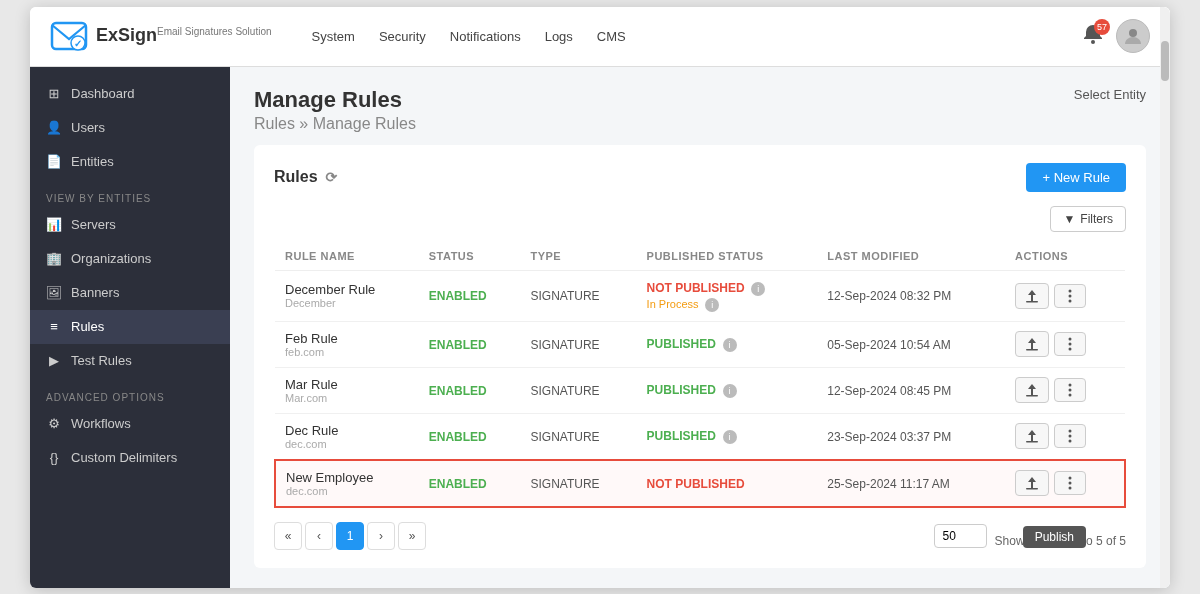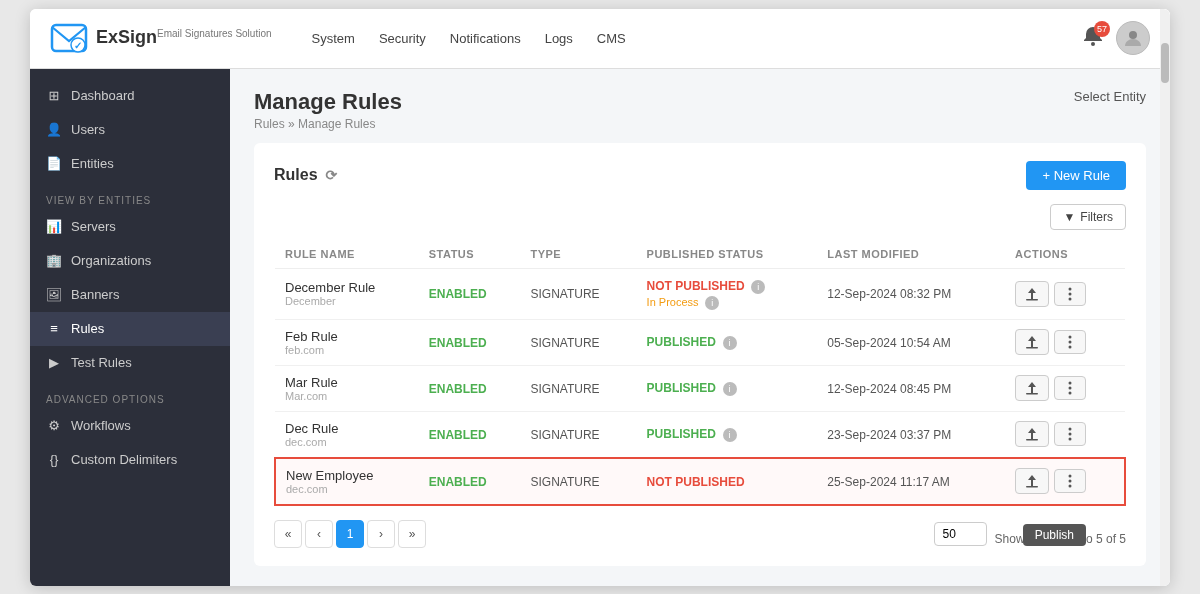--- a/index.html
+++ b/index.html
@@ -28,21 +28,21 @@
     .sidebar { width: 200px; background: #2c2f3a; min-height: 510px; padding: 10px 0; flex-shrink: 0; }
     .sidebar-section-label { font-size: 10px; color: #888; text-transform: uppercase; padding: 14px 16px 4px; letter-spacing: 1px; }
     .sidebar-item { display: flex; align-items: center; gap: 9px; padding: 9px 16px; color: #ccc; font-size: 13px; cursor: pointer; }
     .sidebar-item.active { background: #3a3f52; color: #fff; }
     .sidebar-icon { width: 16px; height: 16px; display: flex; align-items: center; justify-content: center; flex-shrink: 0; }
 
     
     .content { flex: 1; background: #f4f6f8; padding: 20px 24px; overflow-y: auto; }
     .page-header { margin-bottom: 12px; }
     .page-title { font-size: 22px; font-weight: bold; color: #333; }
-    .breadcrumb { font-size: 12px; color: #888; margin-top: 2px; }
+    .breadcrumb { font-size: 16px; color: #888; margin-top: 2px; }
     .breadcrumb span { color: #888; }
     .breadcrumb a { color: #888; text-decoration: none; }
     .entity-row { display: flex; justify-content: flex-end; gap: 10px; margin-bottom: 14px; }
     .entity-label { font-size: 13px; color: #555; }
     .entity-select { border: 1px solid #ccc; border-radius: 4px; padding: 6px 28px 6px 10px; font-size: 13px; background: #fff; appearance: none; color: #333; min-width: 160px; cursor: pointer; }
     .entity-select-wrap { position: relative; display: inline-block; }
     .entity-select-wrap::after { content: '▾'; position: absolute; right: 9px; top: 50%; transform: translateY(-50%); pointer-events: none; color: #555; font-size: 12px; }
 
     .rules-card { background: #fff; border-radius: 6px; padding: 18px 20px; }
     .rules-header { display: flex; align-items: center; justify-content: space-between; margin-bottom: 14px; }

